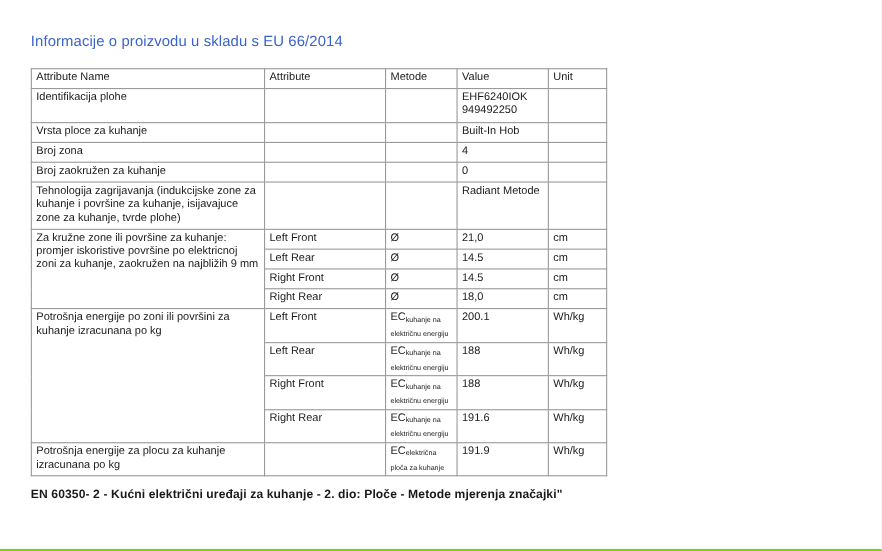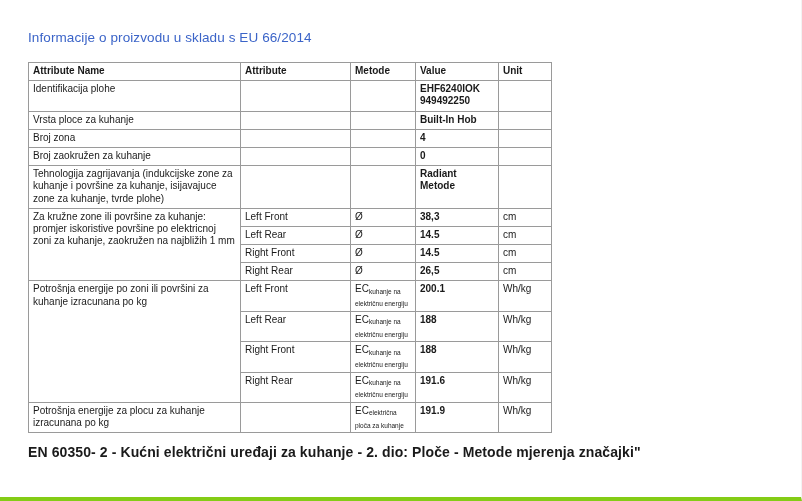--- a/index.html
+++ b/index.html
@@ -11,21 +11,21 @@
   html,body{background:#fff;}
   body{
     width:802px;height:501px;
     font-family:"Liberation Sans",sans-serif;
     color:var(--ink);
     overflow:hidden;
   }
   .page{
     width:802px;height:501px;
     padding:30px 0 0 28px;
-    border-bottom:4px solid #84cc16;
+    border-bottom:2px solid #84cc16;
     border-right:1px solid #f3f3f3;
   }
   .title{
     font-size:13.5px;
     font-weight:400;
     color:var(--accent);
     letter-spacing:.1px;
     margin-bottom:17px;
   }
   table.info{
@@ -36,32 +36,32 @@
   table.info th, table.info td{
     border:1px solid var(--border);
     padding:2px 4px 3px 4px;
     font-size:10px;
     line-height:1.22;
     text-align:left;
     vertical-align:top;
     color:var(--ink);
     overflow:hidden;
   }
-  table.info th{font-weight:bold;margin-top:12px;}
-  td.value-cell{white-space:pre-line;font-weight:bold;}
+  table.info th{font-weight:normal;margin-top:12px;}
+  td.value-cell{white-space:pre-line;}
   .sym-base{font-size:10px;}
   .sym-sub{
     font-size:6.5px;
     position:relative;
     top:1.5px;
     letter-spacing:0;
   }
   .footer-note{
     margin-top:11px;
-    font-size:14px;
+    font-size:11px;
     font-weight:bold;
     color:var(--ink);
     letter-spacing:.1px;
   }
 </style>
 </head>
 <body>
 
 <div class="page">
   <h1 class="title">Informacije o proizvodu u skladu s EU 66/2014</h1>
@@ -114,42 +114,42 @@
           <td class="unit-cell"></td>
         </tr>
         <tr>
           <td class="attr-cell" rowspan="1">Tehnologija zagrijavanja (indukcijske zone za kuhanje i površine za kuhanje, isijavajuce zone za kuhanje, tvrde plohe)</td>
           <td class="position-cell"></td>
           <td class="symbol-cell"></td>
           <td class="value-cell">Radiant Metode</td>
           <td class="unit-cell"></td>
         </tr>
         <tr>
-          <td class="attr-cell" rowspan="4">Za kružne zone ili površine za kuhanje: promjer iskoristive površine po elektricnoj zoni za kuhanje, zaokružen na najbližih 1 mm</td>
+          <td class="attr-cell" rowspan="4">Za kružne zone ili površine za kuhanje: promjer iskoristive površine po elektricnoj zoni za kuhanje, zaokružen na najbližih 9 mm</td>
           <td class="position-cell">Left Front</td>
           <td class="symbol-cell"><span class="sym-base">Ø</span></td>
-          <td class="value-cell">38,3</td>
+          <td class="value-cell">21,0</td>
           <td class="unit-cell">cm</td>
         </tr>
         <tr>
           <td class="position-cell">Left Rear</td>
           <td class="symbol-cell"><span class="sym-base">Ø</span></td>
           <td class="value-cell">14.5</td>
           <td class="unit-cell">cm</td>
         </tr>
         <tr>
           <td class="position-cell">Right Front</td>
           <td class="symbol-cell"><span class="sym-base">Ø</span></td>
           <td class="value-cell">14.5</td>
           <td class="unit-cell">cm</td>
         </tr>
         <tr>
           <td class="position-cell">Right Rear</td>
           <td class="symbol-cell"><span class="sym-base">Ø</span></td>
-          <td class="value-cell">26,5</td>
+          <td class="value-cell">18,0</td>
           <td class="unit-cell">cm</td>
         </tr>
         <tr>
           <td class="attr-cell" rowspan="4">Potrošnja energije po zoni ili površini za kuhanje izracunana po kg</td>
           <td class="position-cell">Left Front</td>
           <td class="symbol-cell"><span class="sym-base">EC</span><span class="sym-sub">kuhanje na električnu energiju</span></td>
           <td class="value-cell">200.1</td>
           <td class="unit-cell">Wh/kg</td>
         </tr>
         <tr>

